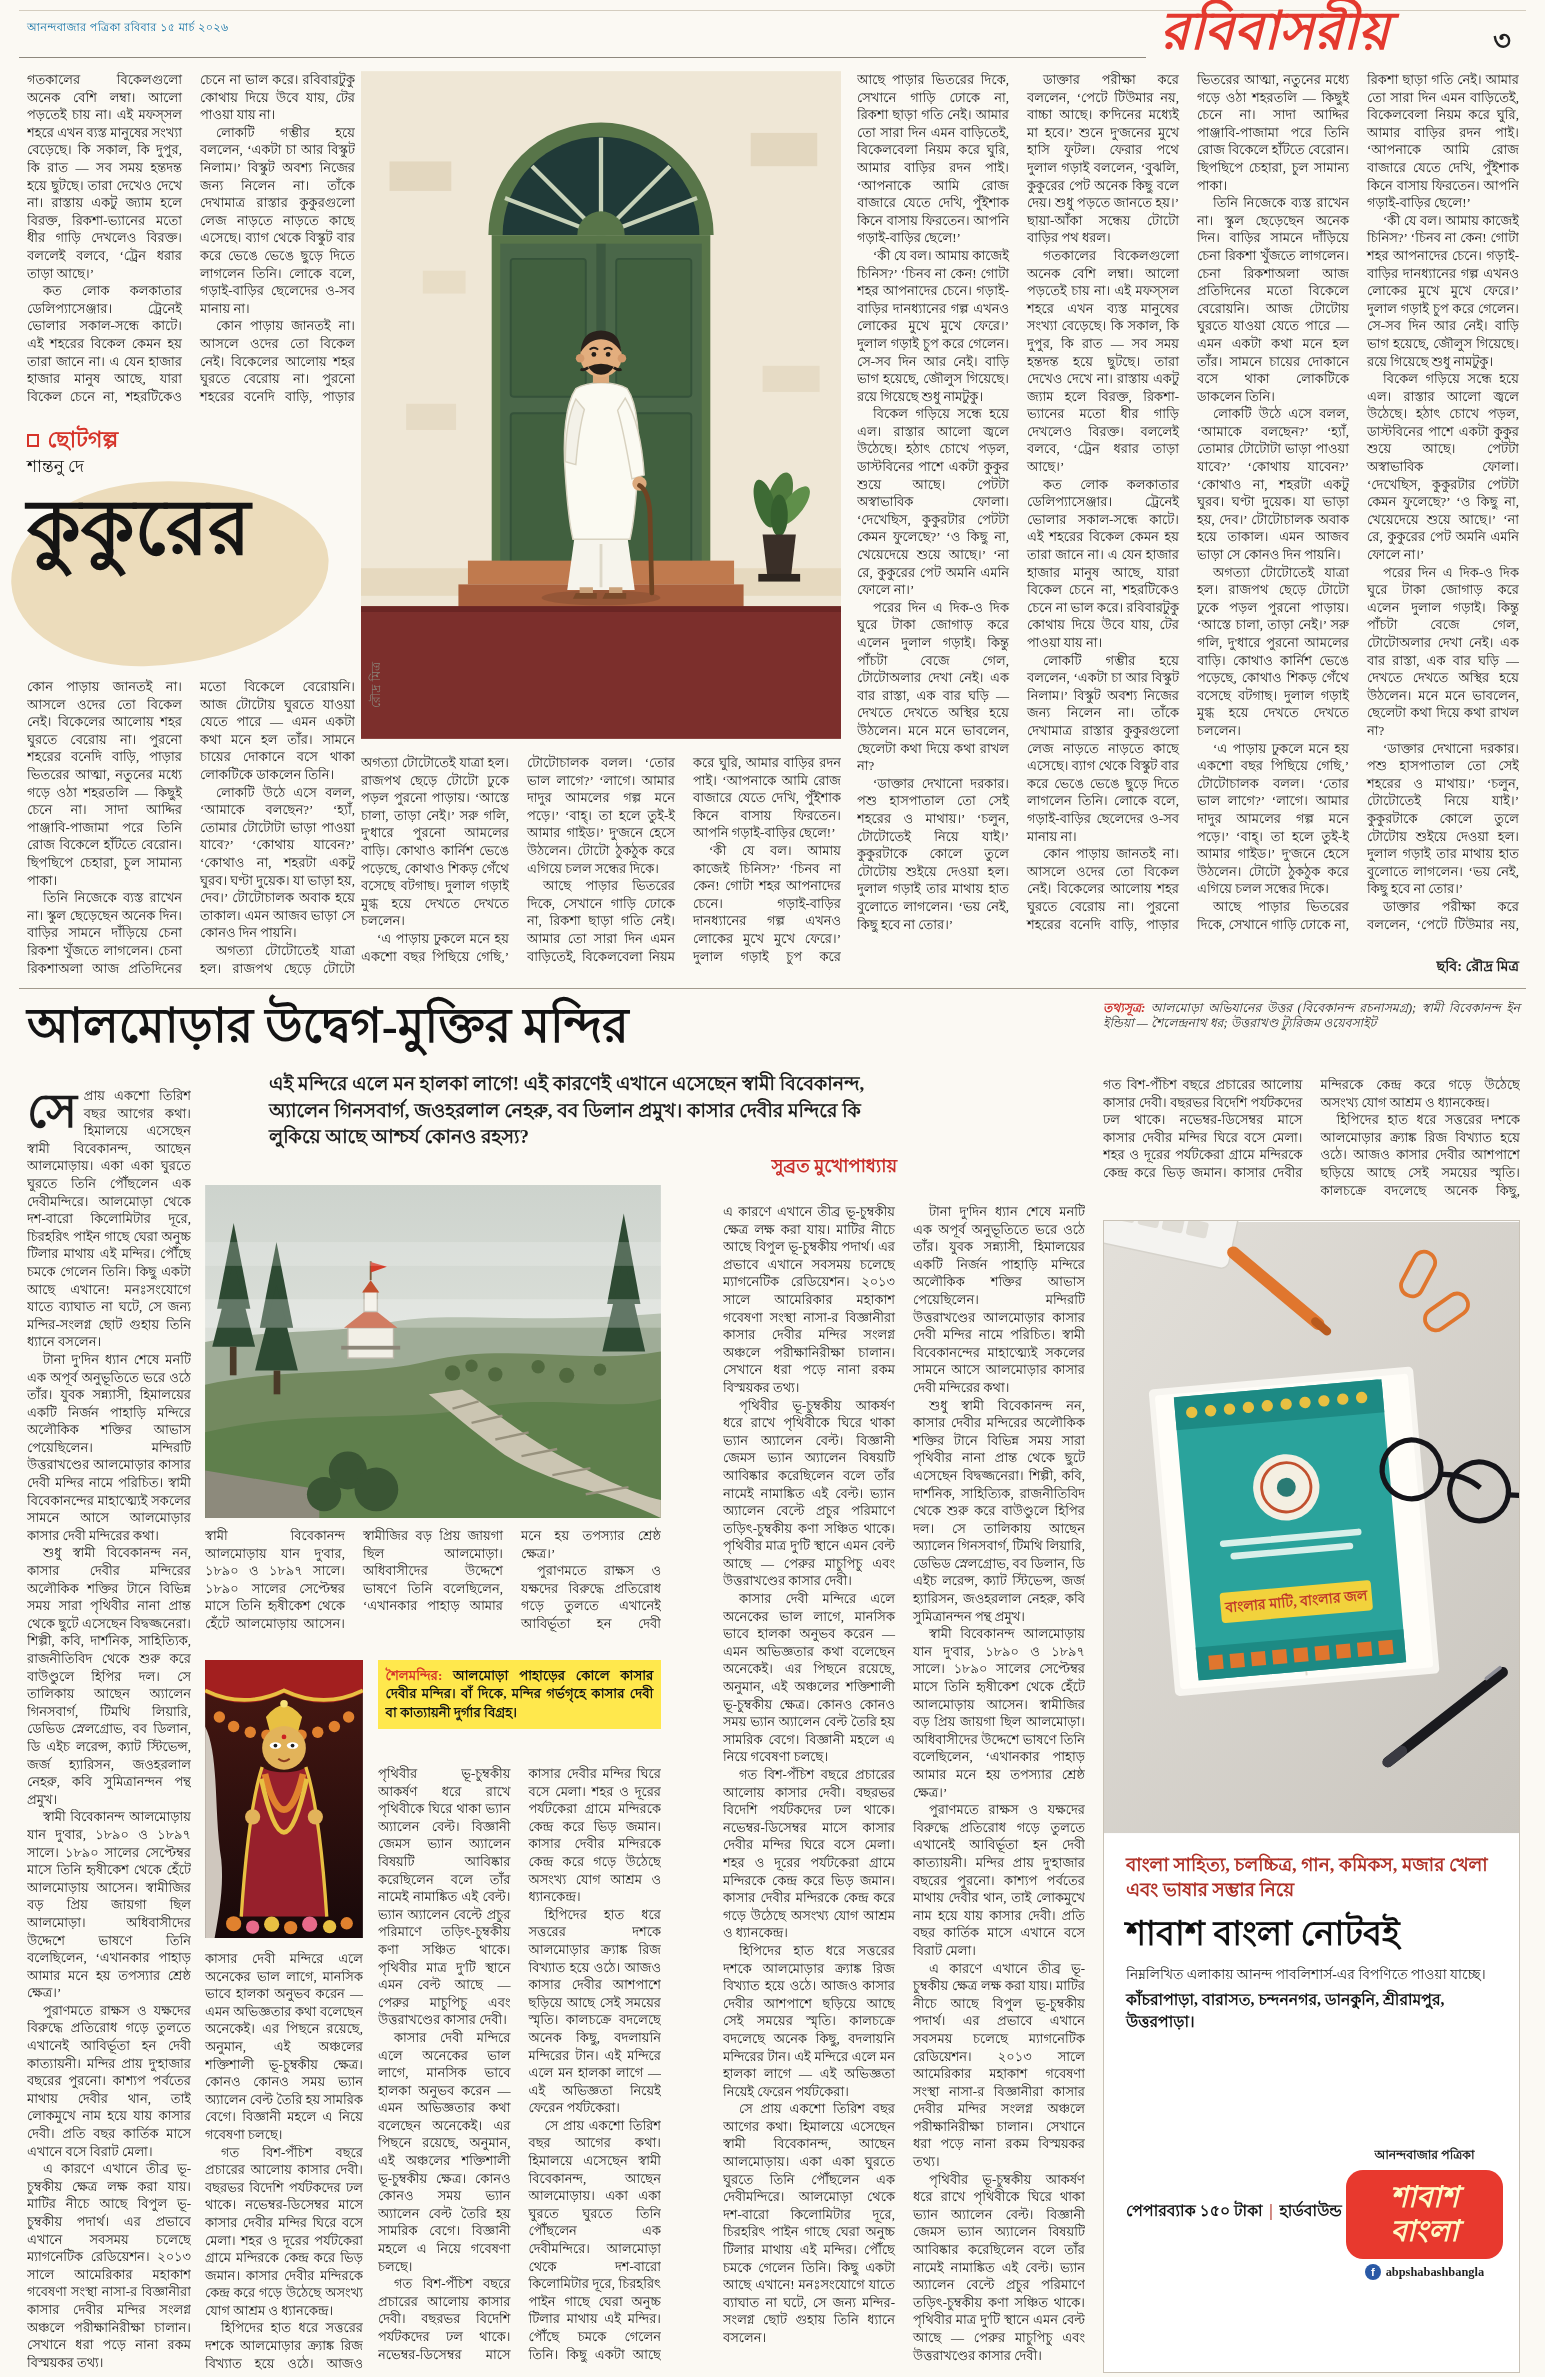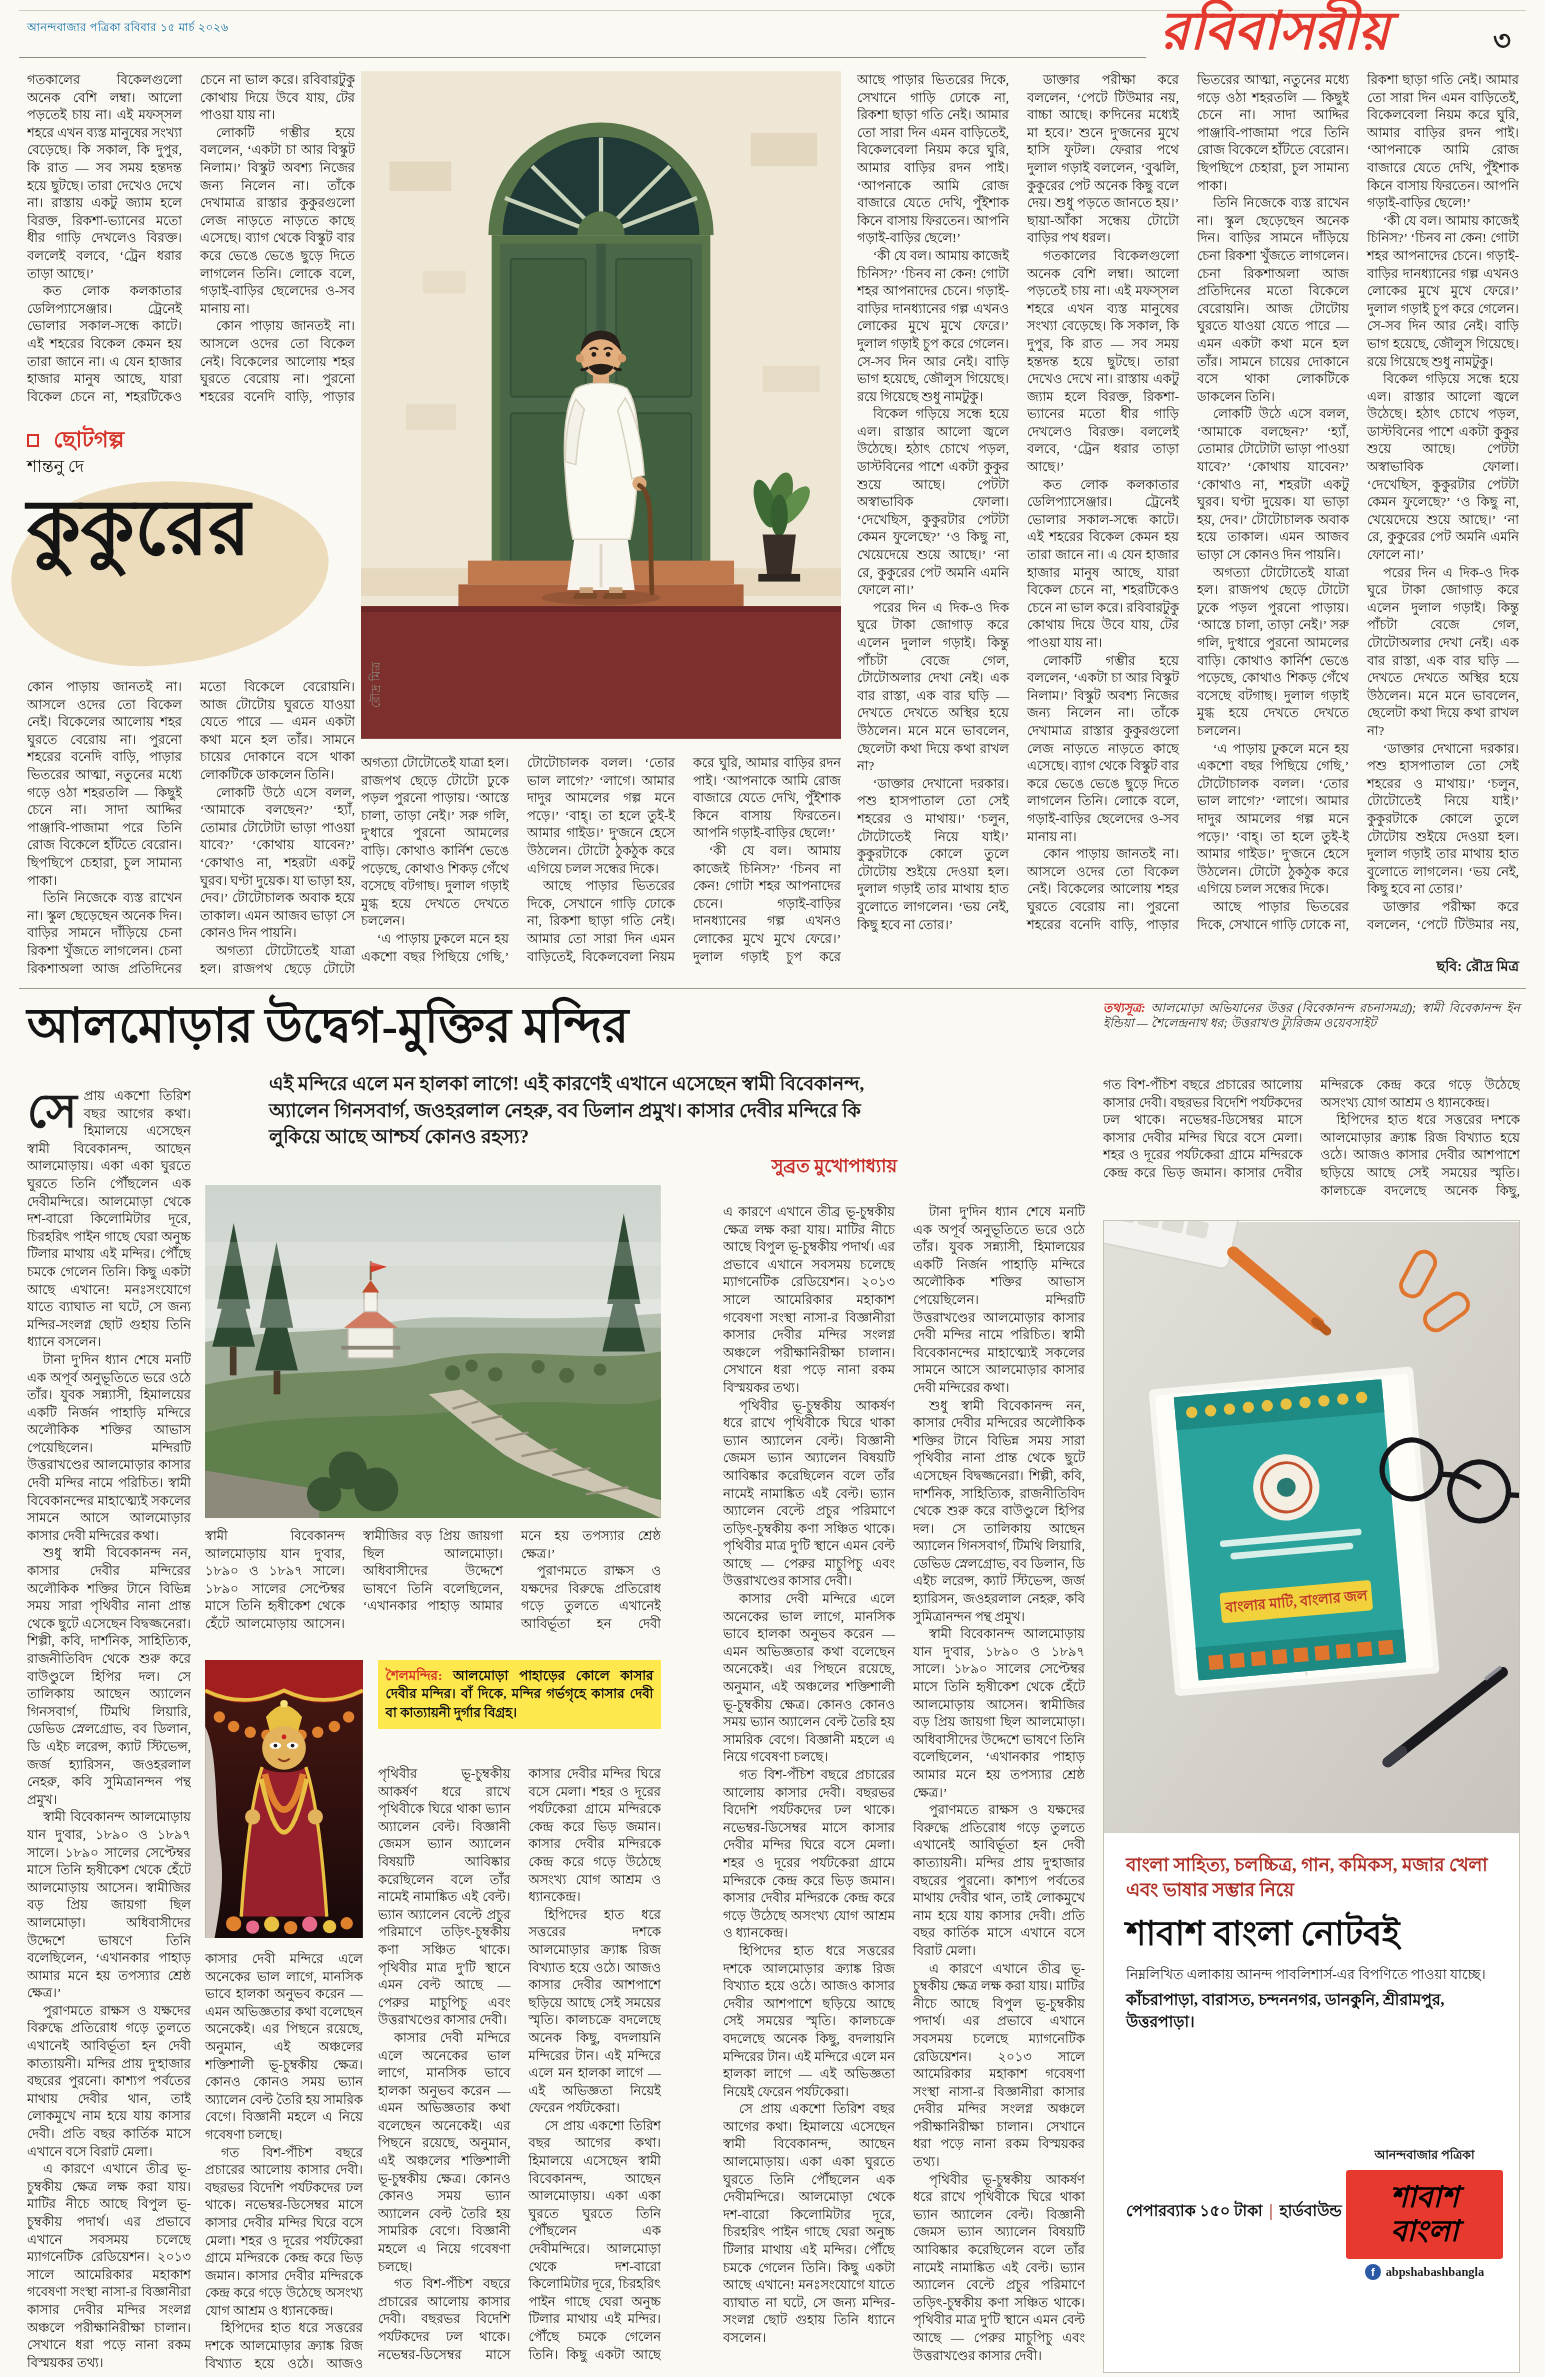--- a/index.html
+++ b/index.html
@@ -23,21 +23,21 @@
     column-gap:18px;column-fill:auto;
   }
   .region p{margin:0;text-indent:16px;}
   .region p:first-child{text-indent:0;}
   .c1{column-count:1;}.c2{column-count:2;}.c3{column-count:3;}.c4{column-count:4;}
   .dropcap > p:first-child::first-letter{
     float:left;font-size:47px;line-height:38px;padding:4.8px 6.7px 0 0;
     font-weight:bold;color:#1c1c1c;
   }
   
-  #story-kicker-row{top:422px;left:27px;display:flex;align-items:center;gap:14px;}
+  #story-kicker-row{top:422px;left:27px;display:flex;align-items:center;gap:8px;}
   .kicker-mark{width:12.4px;height:12.4px;border:2.4px solid #d6342a;display:inline-block;}
   #story-kicker{font-size:22px;font-weight:bold;color:#d6342a;}
   #story-author{top:453px;left:27px;font-size:17px;color:#111;}
   #title-blob{top:481px;left:10.5px;width:318px;height:184px;background:#ecdcbb;
     border-radius:46% 54% 58% 42% / 52% 46% 54% 48%;transform:rotate(-2.5deg);}
   #story-title{top:489px;left:27px;font-size:77px;line-height:1.03;font-weight:800;color:#141414;}
   #story-credit{top:955px;left:1284px;width:235px;text-align:right;font-size:14.3px;font-weight:bold;color:#222;}
   
   #illustration{top:71px;left:361px;width:480px;height:668px;}
   #illustration svg{display:block;width:100%;height:100%;}
@@ -60,21 +60,21 @@
   #ad-photo{width:415px;height:613px;display:block;}
   #ad-text{position:relative;height:462px;padding:19px 22px;}
   #ad-leadin{color:#b03228;font-size:18.5px;line-height:1.35;font-weight:700;}
   #ad-title{font-size:34px;font-weight:800;color:#101010;margin-top:12.4px;line-height:1.1;}
   #ad-note{font-size:13.8px;line-height:19.5px;margin-top:12.4px;color:#262626;}
   #ad-areas{font-size:15.7px;line-height:22px;font-weight:800;margin-top:4.8px;color:#141414;}
   #ad-prices{position:absolute;left:22px;bottom:71px;font-size:15.7px;font-weight:800;color:#141414;}
   #ad-prices .price-sep{color:#b03228;padding:0 6.7px;}
   #ad-brand{position:absolute;right:16px;bottom:16px;width:157px;text-align:center;}
   #ad-brand-top{font-size:12.4px;font-weight:700;color:#222;}
-  #ad-brand-box{background:#e8392e;border-radius:3px;margin:4.8px 0;padding:10.5px 3.8px;color:#000000;
+  #ad-brand-box{background:#e8392e;border-radius:17px;margin:4.8px 0;padding:10.5px 3.8px;color:#fef9c3;
     font-size:29.5px;font-weight:800;font-style:italic;line-height:1.15;}
   #ad-fb-row{display:flex;align-items:center;justify-content:center;gap:4.8px;font-size:12.4px;font-weight:700;color:#222;}
   .fb-circle{width:16px;height:16px;border-radius:50%;background:#2a59a6;color:#fff;display:inline-flex;
     align-items:center;justify-content:center;font-size:11.4px;font-weight:bold;font-family:"Liberation Sans",sans-serif;}
 </style>
 </head>
 <body>
 
 <div>
 

